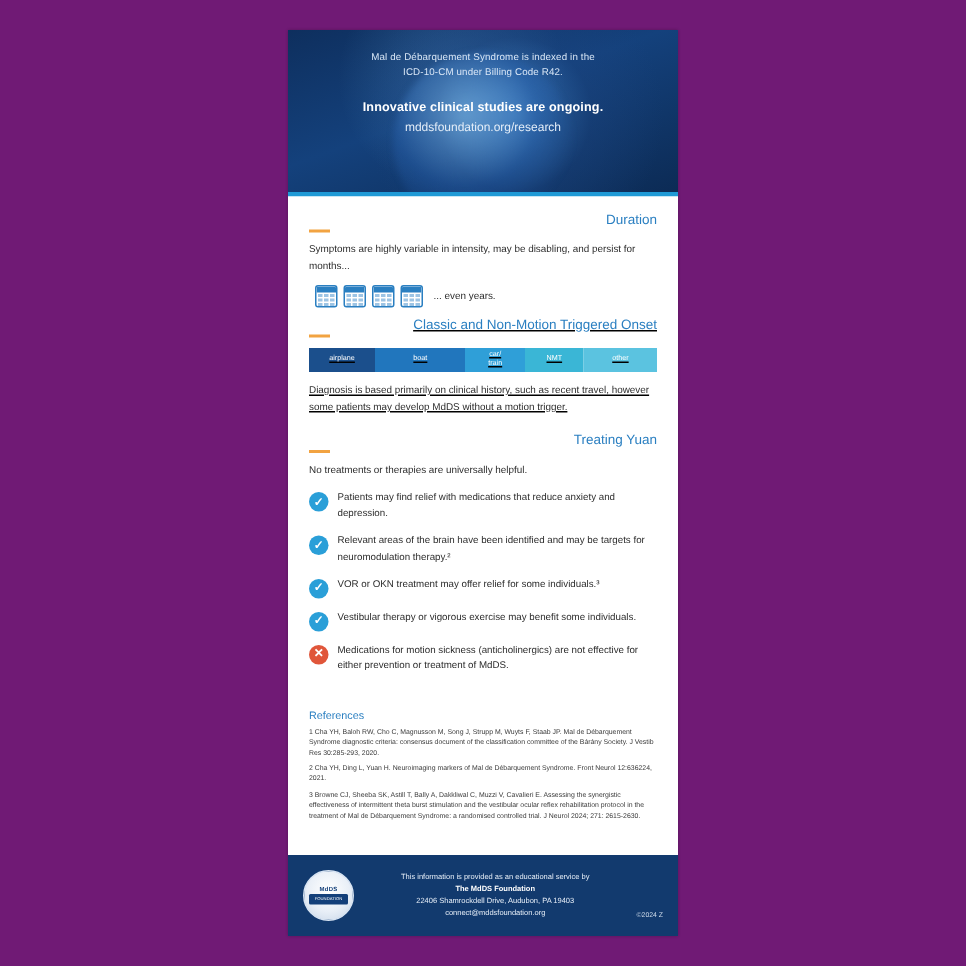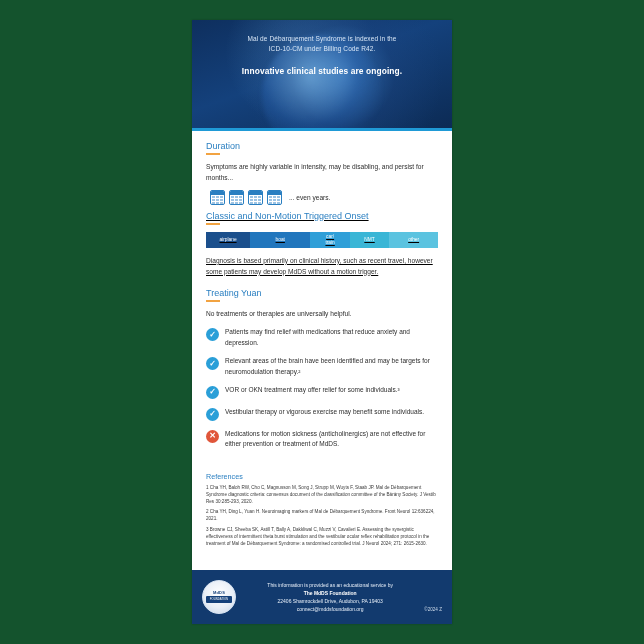--- a/index.html
+++ b/index.html
@@ -4,21 +4,21 @@
 <style>
   * { box-sizing: border-box; margin: 0; padding: 0; }
   html, body {
     width: 644px; height: 644px;
     background: #ffffff;
     font-family: "Liberation Sans", sans-serif;
   }
   .page {
     position: relative;
     width: 644px; height: 644px;
-    background: #14532d;
+    background: #701a75;
     display: flex;
     align-items: flex-start;
     justify-content: center;
   }
   .card {
     position: relative;
     width: 260px;
     height: 604px;
     margin-top: 20px;
     background: #ffffff;
@@ -82,20 +82,21 @@
   .body {
     flex: 1;
     padding: 10px 14px 4px 14px;
     background: #ffffff;
   }
   .sec-title {
     color: #2a7fc1;
     font-size: 9px;
     font-weight: normal;
     margin-bottom: 2px;
+    text-align: right;
   }
   .sec-underline {
     width: 14px; height: 2px;
     background: #f2a341;
     margin-bottom: 7px;
   }
   p.txt {
     font-size: 6.6px;
     line-height: 1.65;
     color: #2d2d2d;
@@ -254,20 +255,21 @@
 <body>
 
 <div class="page">
   <div class="card">
 
     <div class="header">
       <div class="orb"></div>
       <div class="line">Mal de Débarquement Syndrome is indexed in the</div>
       <div class="line">ICD-10-CM under Billing Code R42.</div>
       <div class="big">Innovative clinical studies are ongoing.</div>
+      <div class="url">mddsfoundation.org/research</div>
     </div>
     <div class="header-rule"></div>
 
     <div class="body">
 
       <div>
         <div class="sec-title">Duration</div>
         <div class="sec-underline"></div>
         <p class="txt">Symptoms are highly variable in intensity, may be disabling, and persist for months...</p>
         <div class="cal-row">

